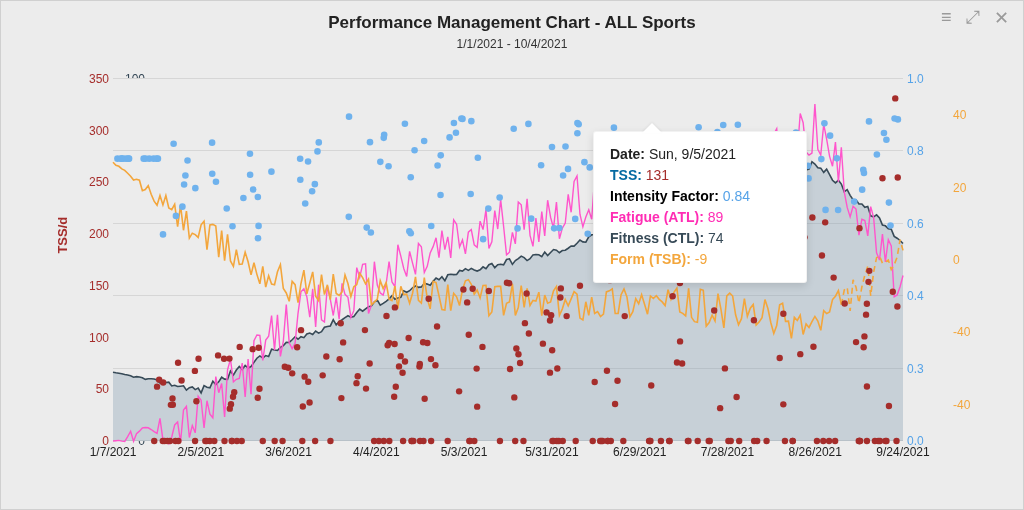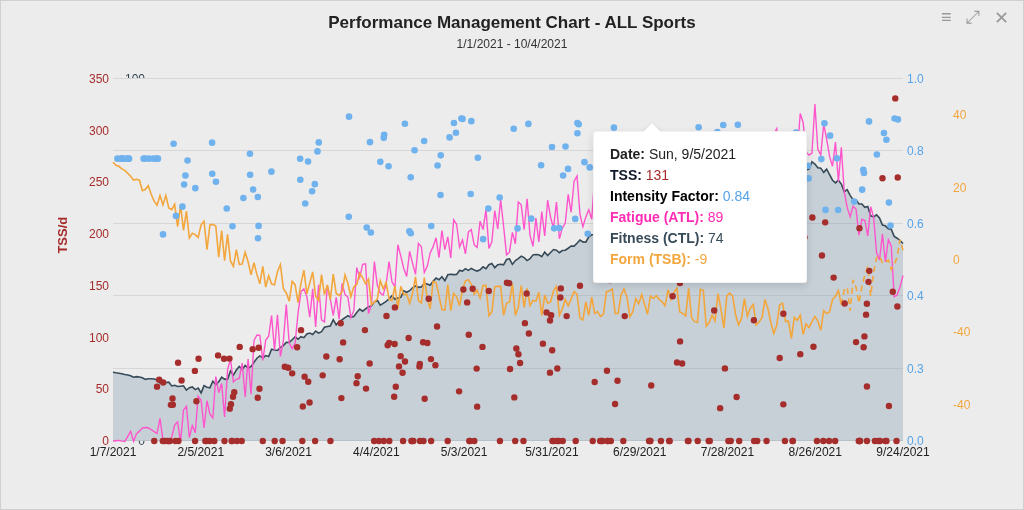--- a/index.html
+++ b/index.html
@@ -553,20 +553,20 @@
           <circle cx="784.3699631344307" cy="227.4532206142268" r="3.2" class="tss-dot"></circle>
           <circle cx="317.98092635459534" cy="280.07881274924443" r="3.2" class="tss-dot"></circle>
           <circle cx="287.6462877229081" cy="277.1646316571654" r="3.2" class="tss-dot"></circle>
         </svg>
       </div>
   </div>
 
   <div class="tooltip" id="tooltip" style="left: 592px; top: 130px;">
     <div class="tooltip-tail"></div>
     <div class="row"><span class="k" style="color:#222">Date:</span> <span style="color:#222">Sun, 9/5/2021</span></div>
-    <div class="row"><span class="k" style="color:#0f172a">TSS:</span> <span style="color:#a52d2b">131</span></div>
+    <div class="row"><span class="k" style="color:#0369a1">TSS:</span> <span style="color:#a52d2b">131</span></div>
     <div class="row"><span class="k" style="color:#000000">Intensity Factor:</span> <span style="color:#56a3e8">0.84</span></div>
     <div class="row"><span class="k" style="color:#ff2cb4">Fatigue (ATL):</span> <span style="color:#ff2cb4">89</span></div>
     <div class="row"><span class="k" style="color:#374a57">Fitness (CTL):</span> <span style="color:#374a57">74</span></div>
     <div class="row"><span class="k" style="color:#f3a63c">Form (TSB):</span> <span style="color:#f3a63c">-9</span></div>
   </div>
 
 </div>
 
 </body></html>

